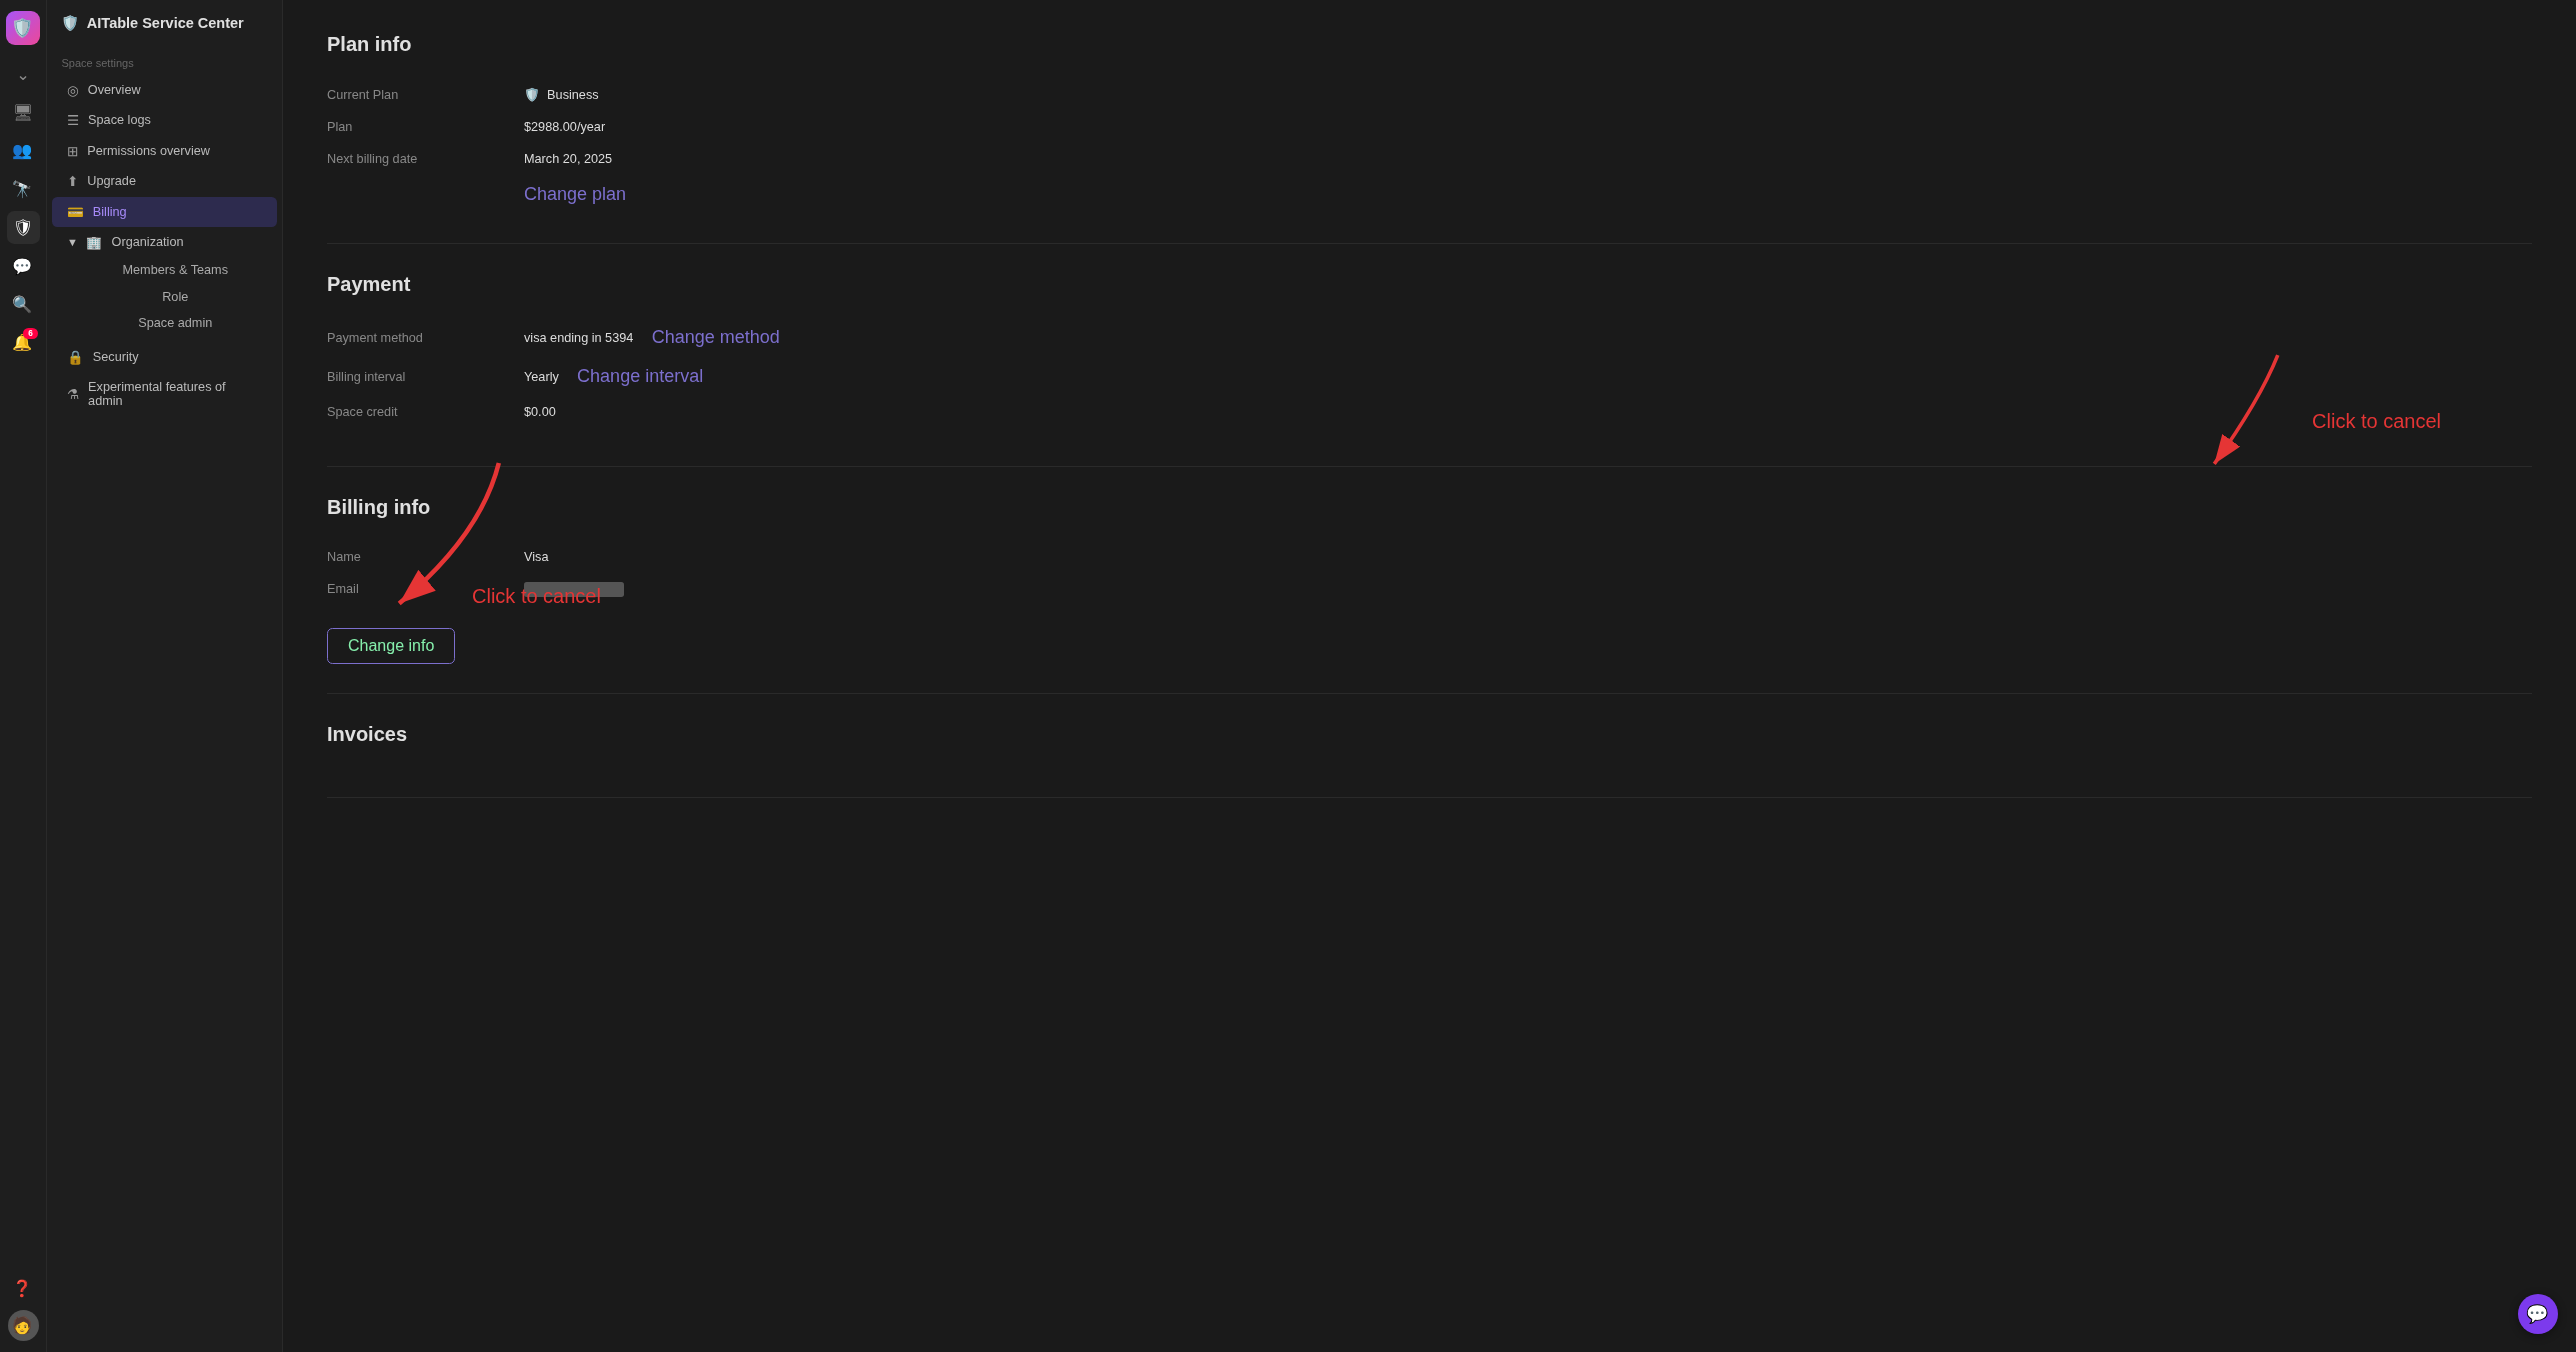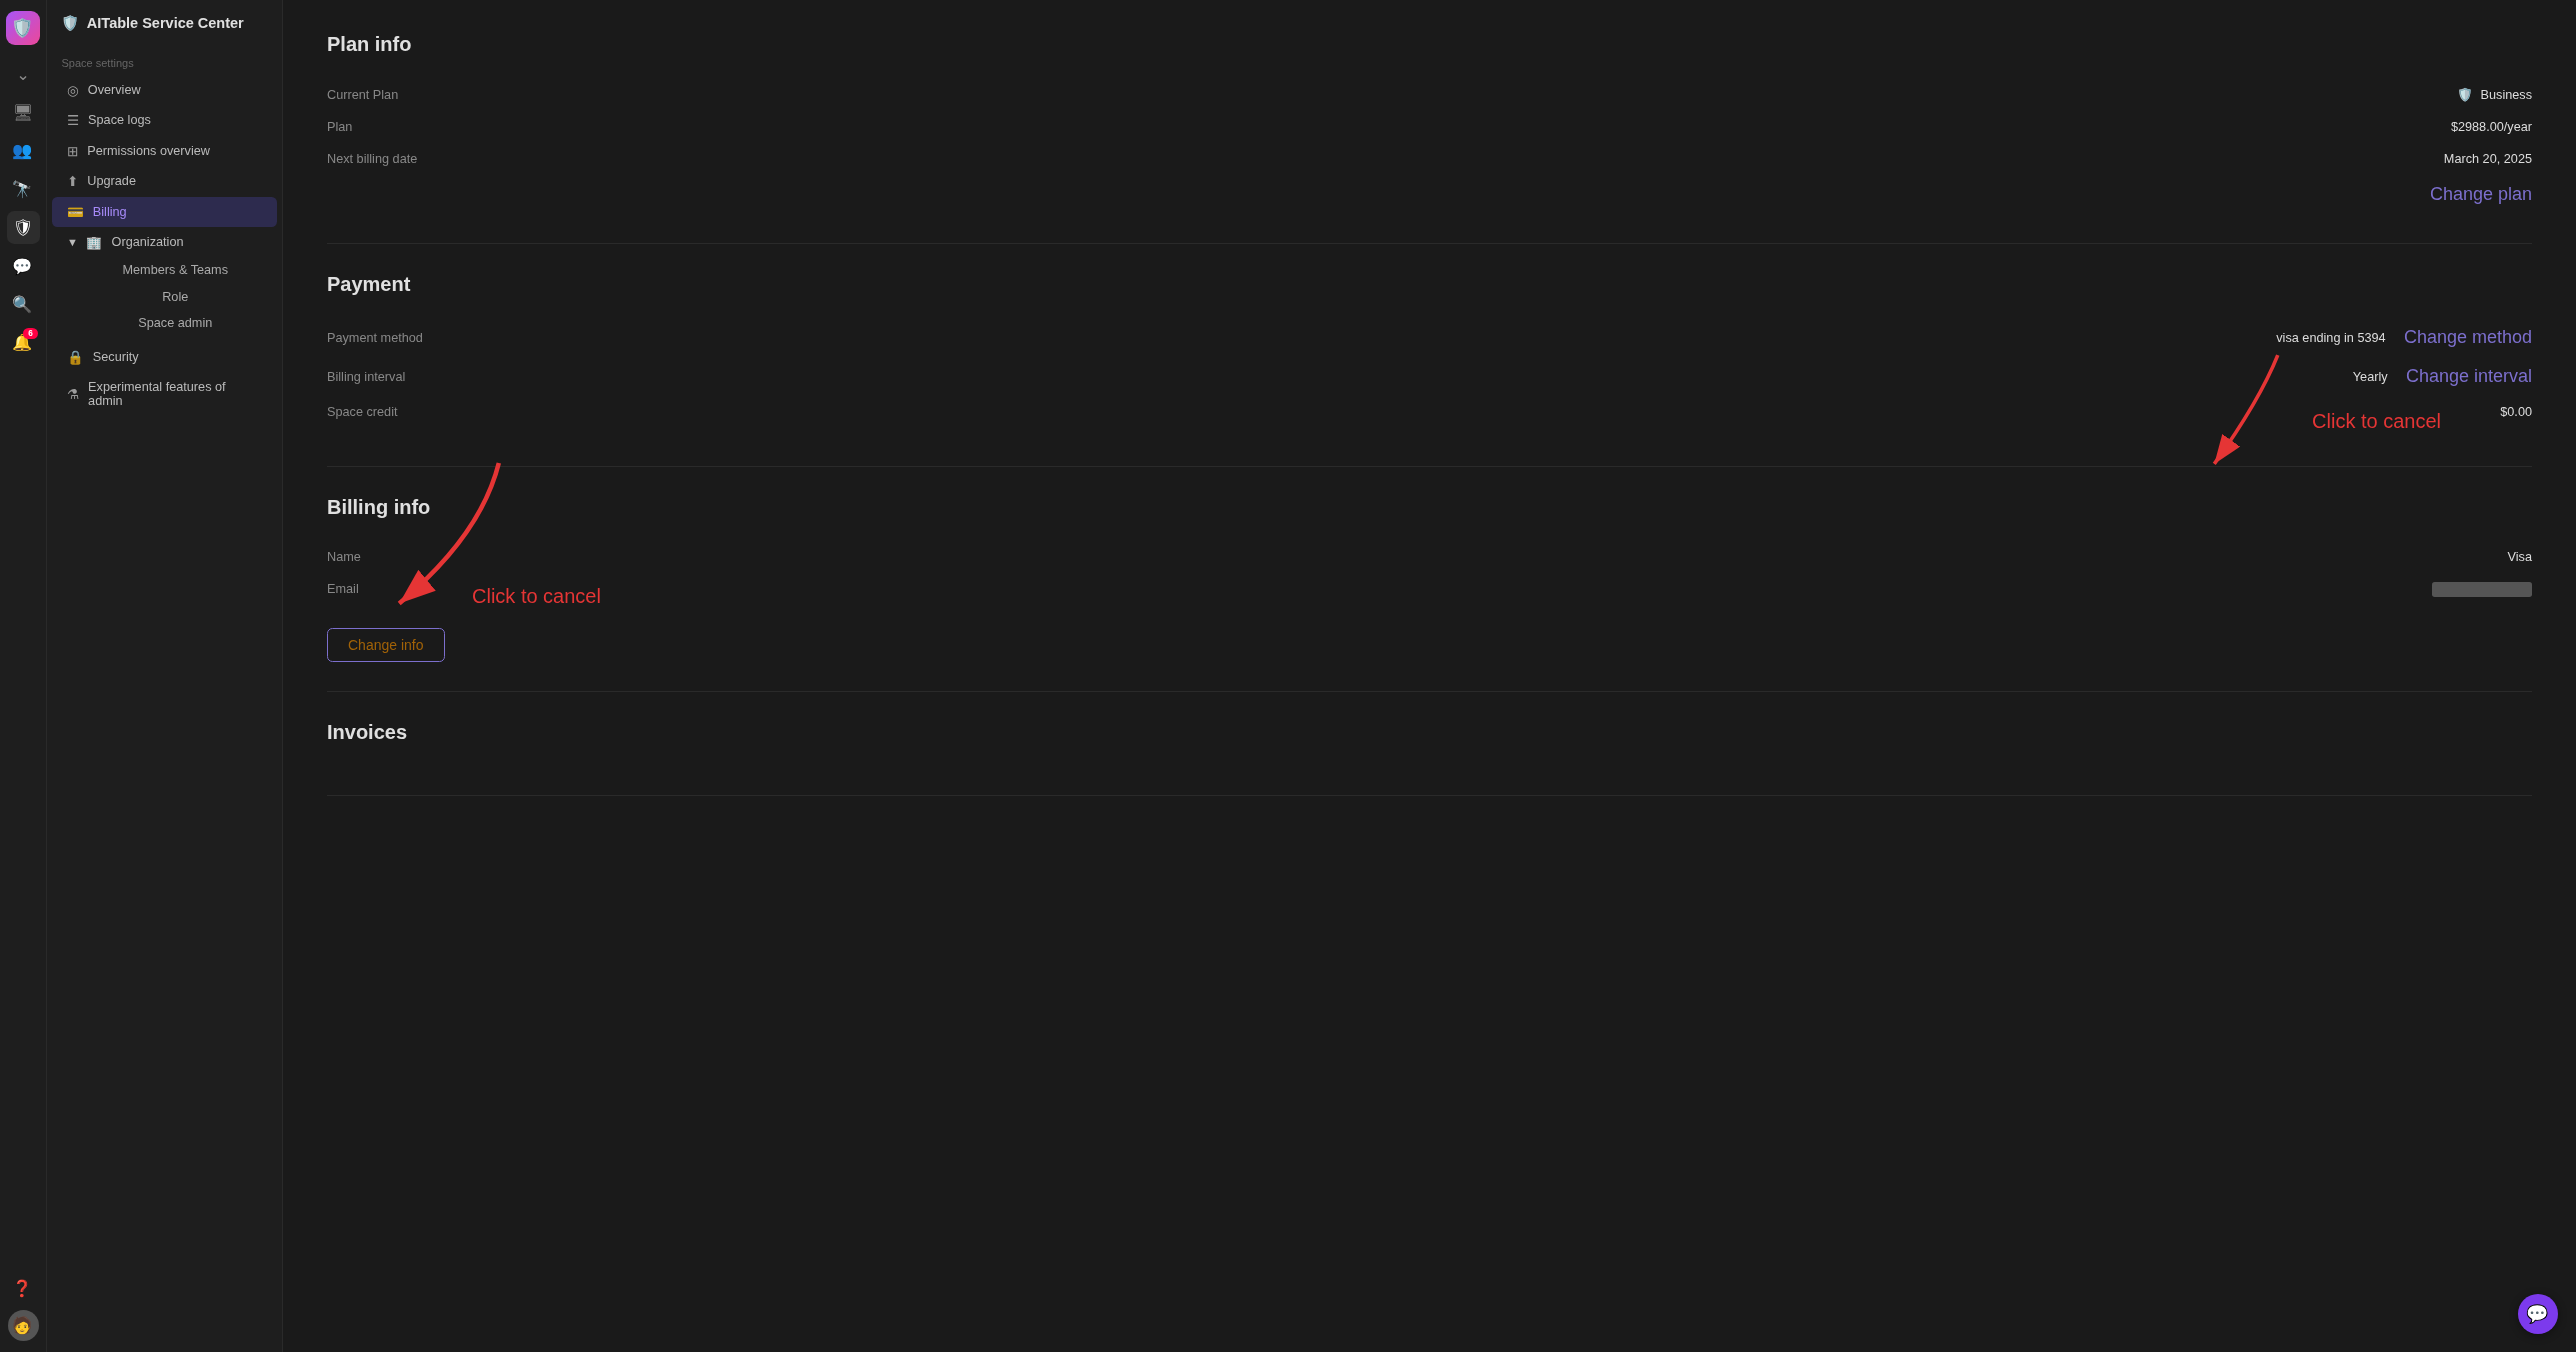--- a/index.html
+++ b/index.html
@@ -170,22 +170,21 @@
       font-size: 20px;
       font-weight: 600;
       color: #e0e0e0;
       margin-bottom: 22px;
     }
     .info-row {
       display: flex;
       align-items: center;
       padding: 9px 0;
       font-size: 12.7px;
-      gap: 8px;
-      justify-content: space-between;
+      gap: 16px;
     }
     .info-label {
       width: 181px;
       color: #888;
       flex-shrink: 0;
     }
     .info-value {
       color: #ddd;
       display: flex;
       align-items: center;
@@ -197,25 +196,25 @@
       cursor: pointer;
       background: none;
       border: none;
       text-decoration: none;
       padding: 0;
     }
 
     
     .change-info-btn {
       border: 1.4px solid #7c6fcd;
-      color: #a16207;
+      color: #86efac;
       background: transparent;
       padding: 8.2px 20px;
       border-radius: 5.4px;
-      font-size: 14px;
+      font-size: 16px;
       cursor: pointer;
       margin-top: 11px;
       display: inline-block;
       text-align: right;
     }
 
     
     .redacted-block {
       display: inline-block;
       background: #555;

